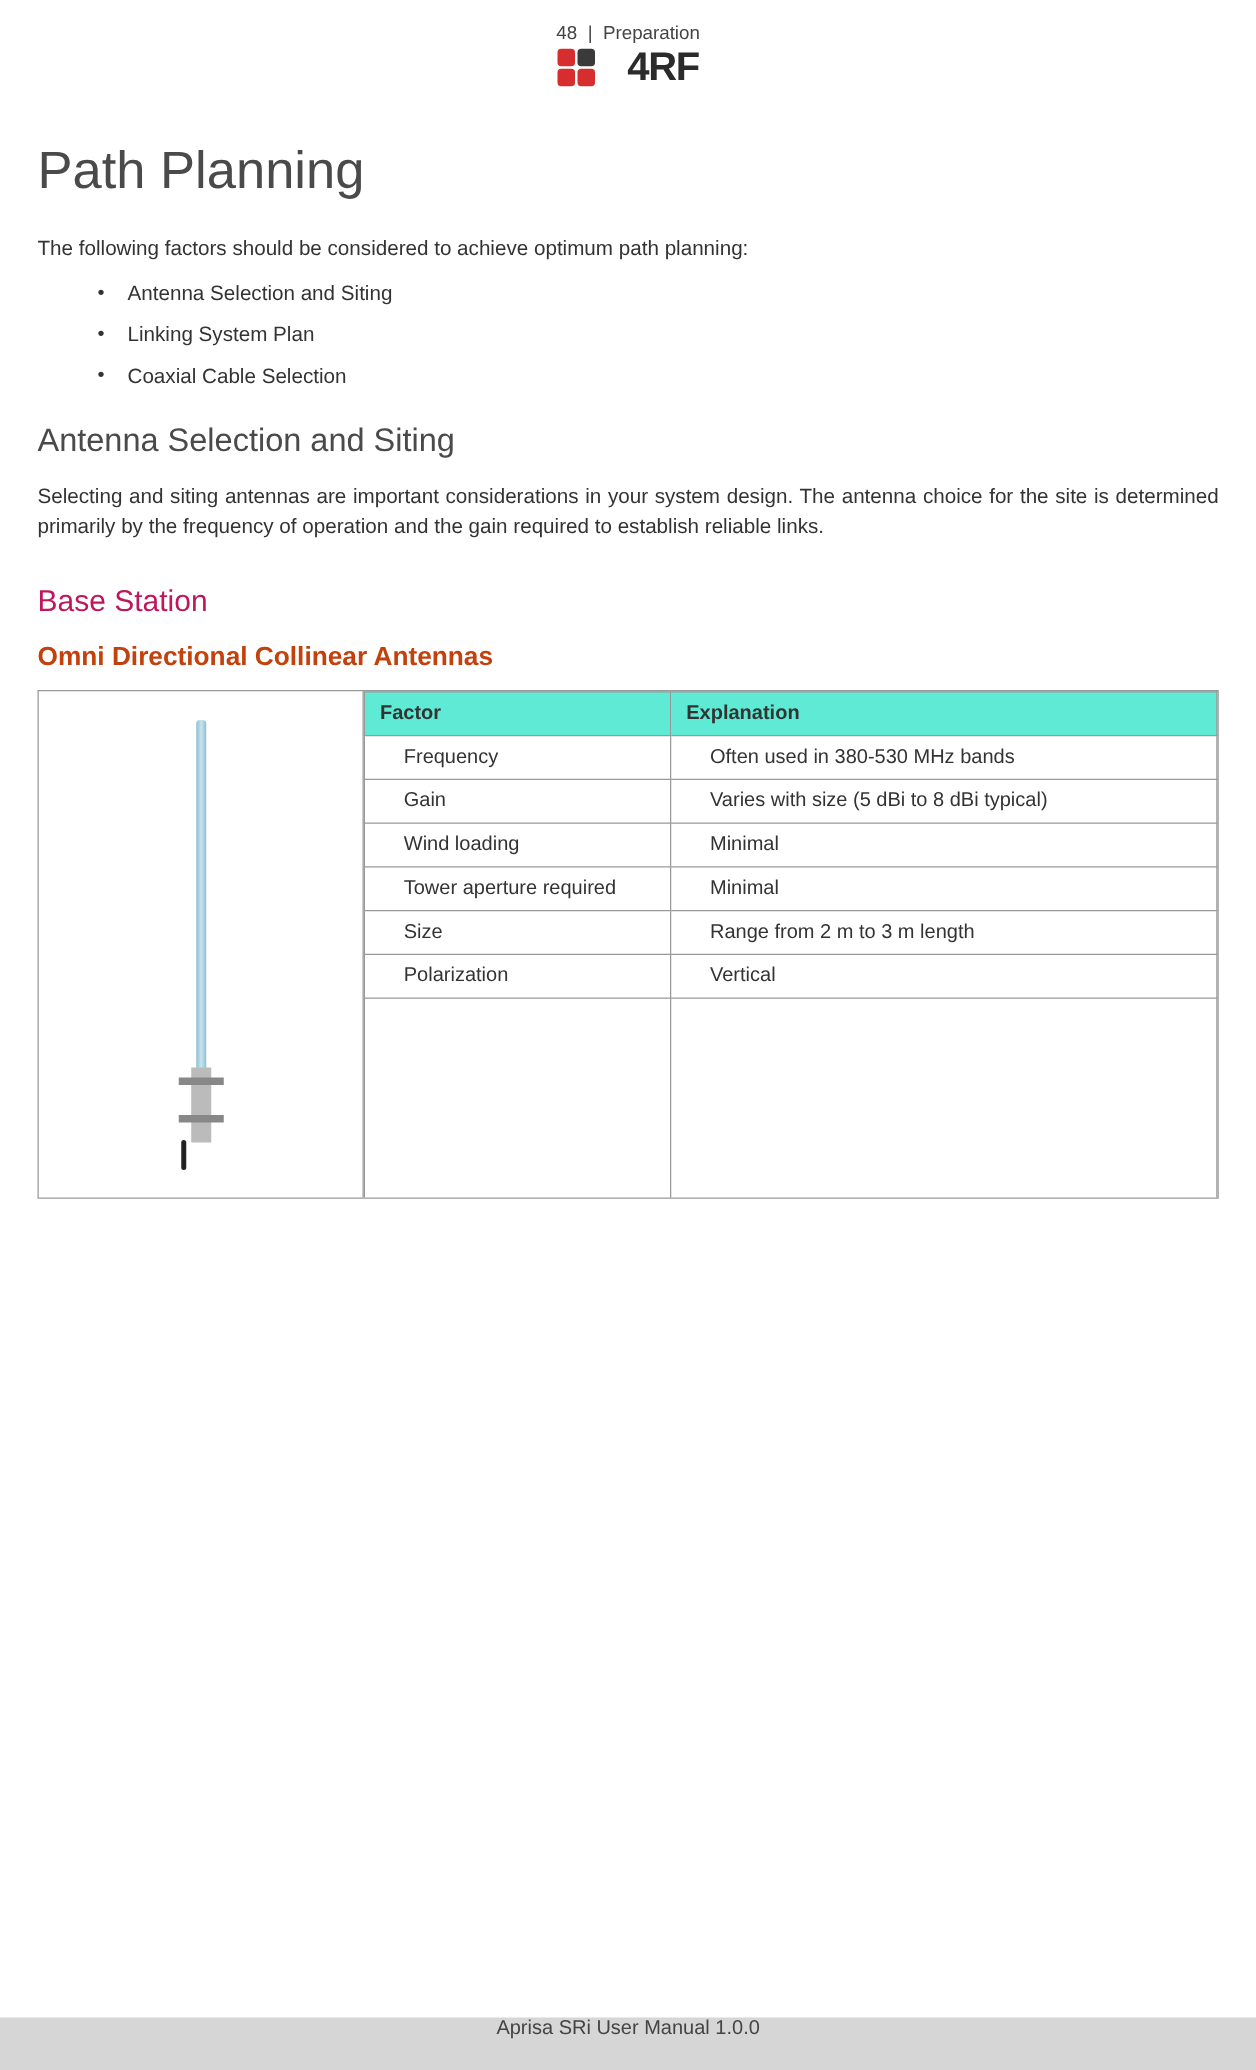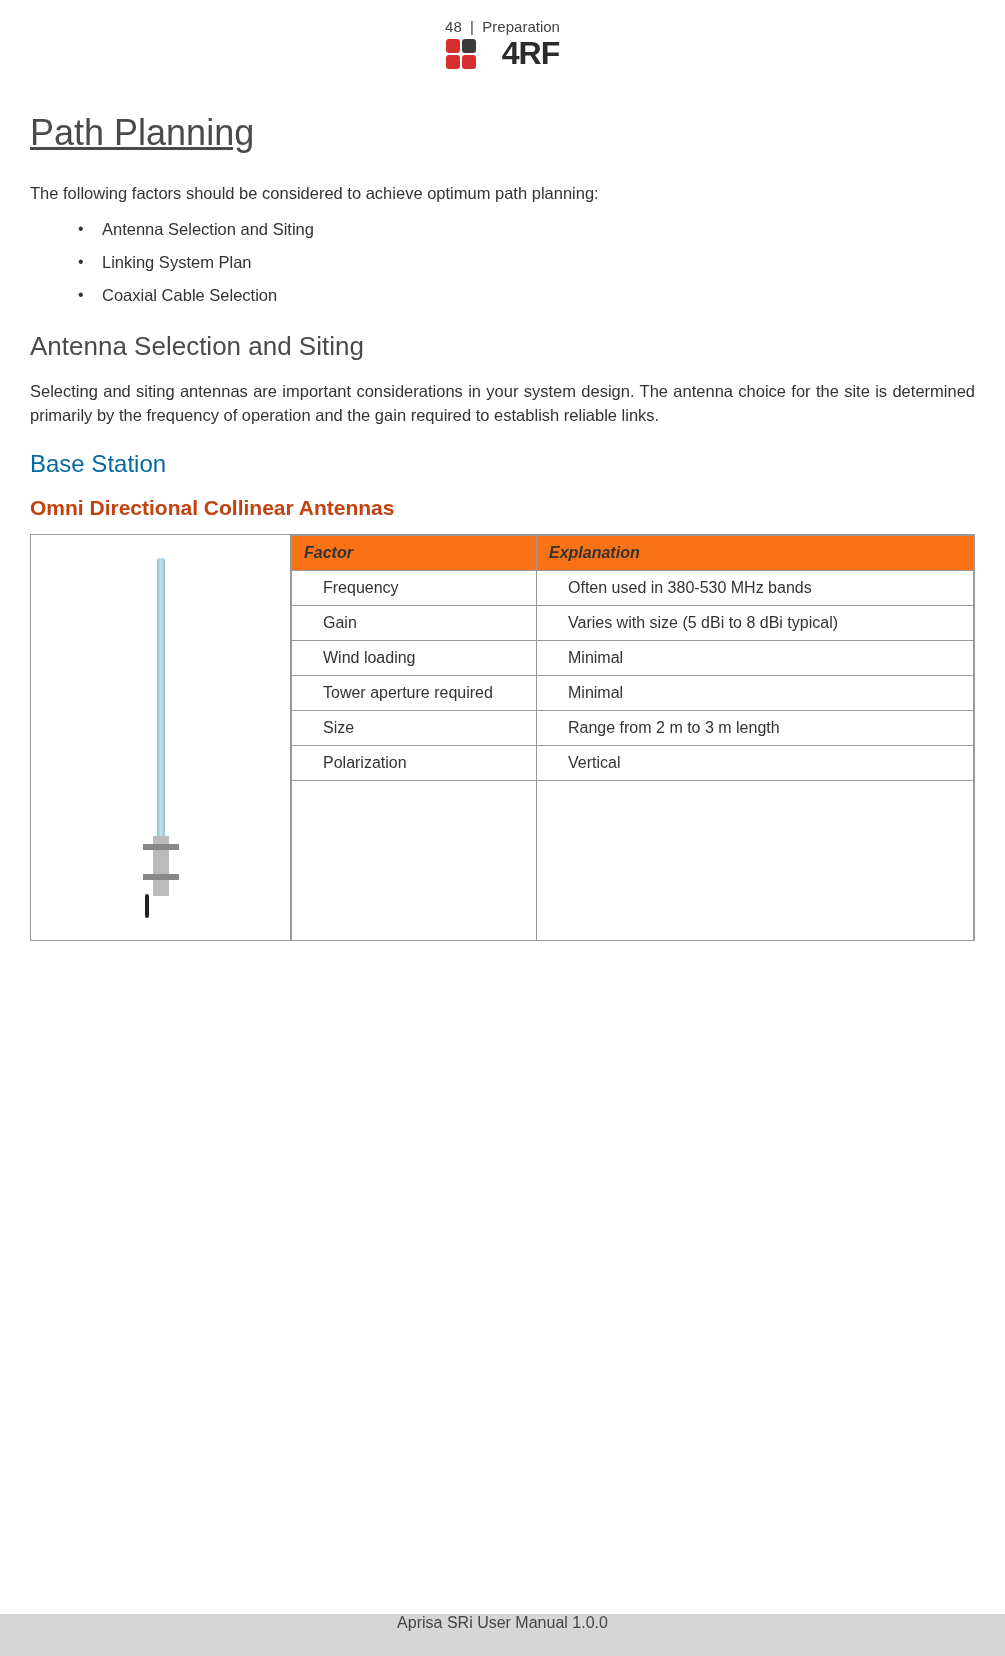--- a/index.html
+++ b/index.html
@@ -49,37 +49,36 @@
       font-size: 32px;
       font-weight: 700;
       color: #2b2b2b;
       margin-left: 6px;
       letter-spacing: -1px;
     }
     .content {
       padding: 10px 30px 0 30px;
     }
     h1 {
-      font-size: 36px;
+      font-size: 42px;
       font-weight: 400;
       color: #4a4a4a;
       margin: 30px 0 28px 0;
-      text-decoration: underline;
     }
     h2 {
       font-size: 26px;
       font-weight: 400;
       color: #4a4a4a;
       margin: 26px 0 18px 0;
     }
     h3 {
       font-size: 24px;
       font-weight: 400;
-      color: #0369a1;
-      margin: 22px 0 8px 0;
+      color: #be185d;
+      margin: 34px 0 8px 0;
     }
     h4 {
       font-size: 21px;
       font-weight: 700;
       color: #c2410c;
       margin: 18px 0 14px 0;
     }
     p.body-text {
       font-size: 16.5px;
       color: #333;
@@ -165,22 +164,21 @@
     .spec-table th, .spec-table td {
       border: 1px solid #999;
       padding: 8px 12px;
       font-size: 16px;
       text-align: left;
       vertical-align: top;
     }
     .spec-table th {
       font-weight: 700;
       color: #333;
-      background: #f97316;
-      font-style: italic;
+      background: #5eead4;
     }
     .spec-table td {
       color: #333;
       padding-left: 31px;
     }
     .spec-table tr.empty-row td {
       height: 160px;
       border-bottom: none;
     }
     .spec-table .col-factor { width: 245px; }

